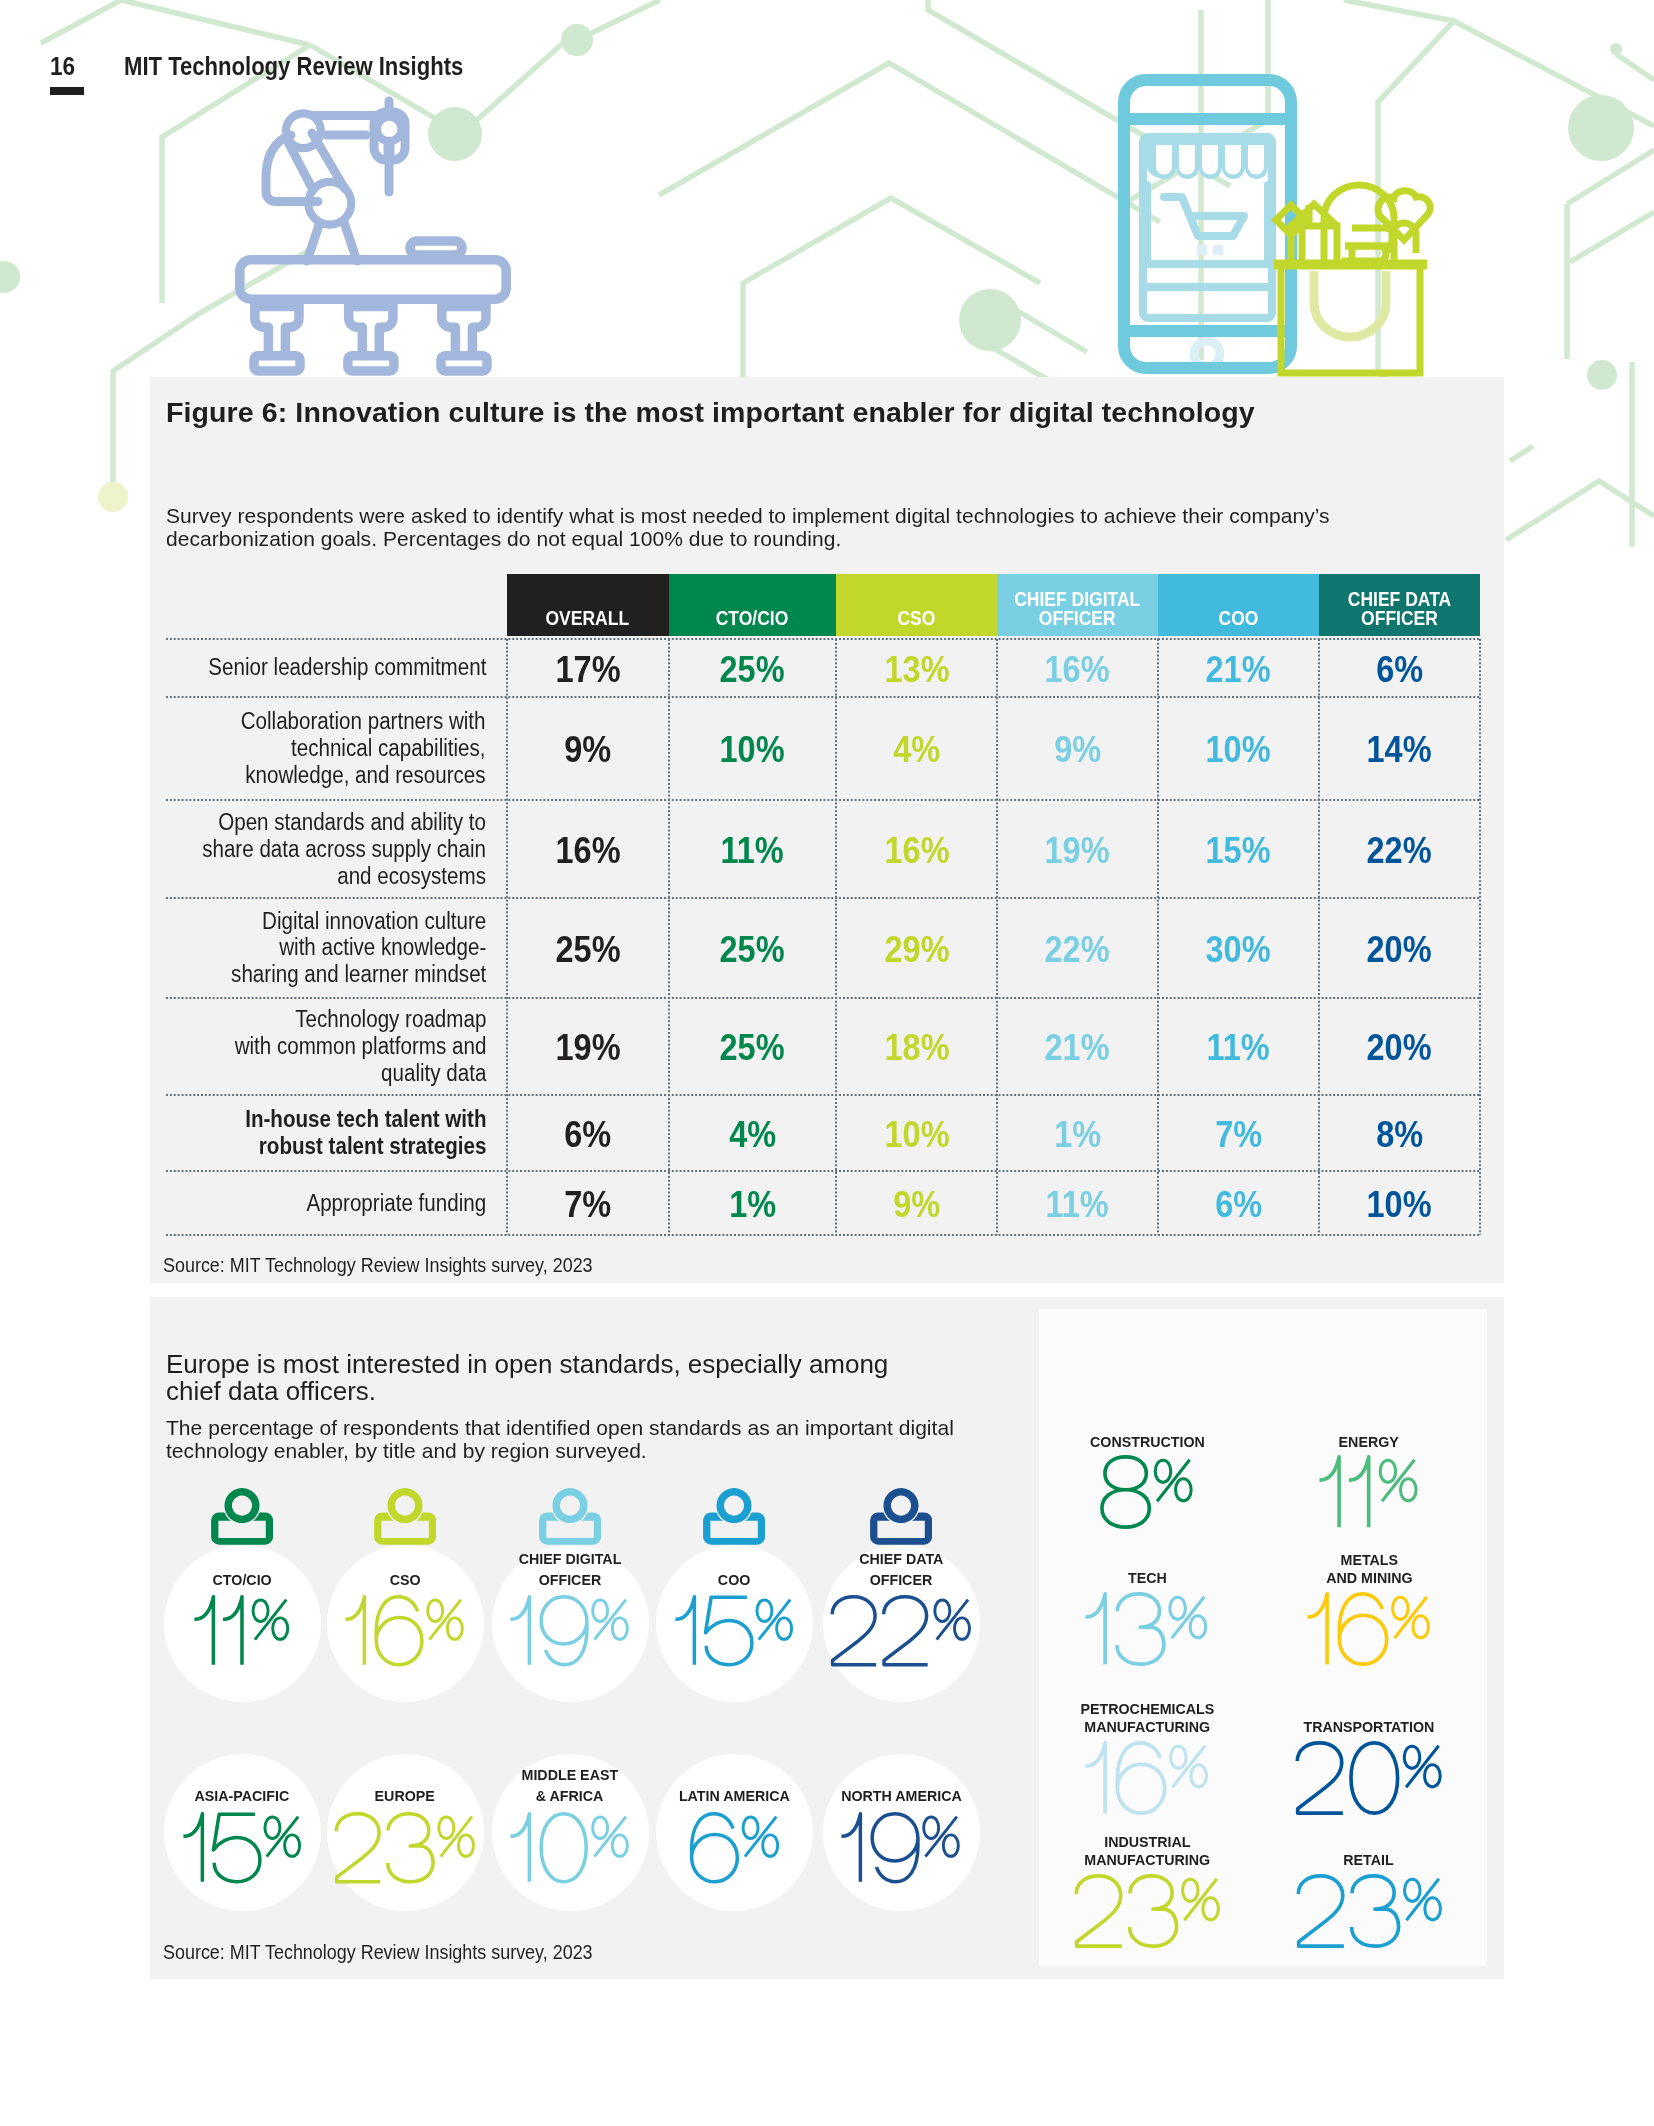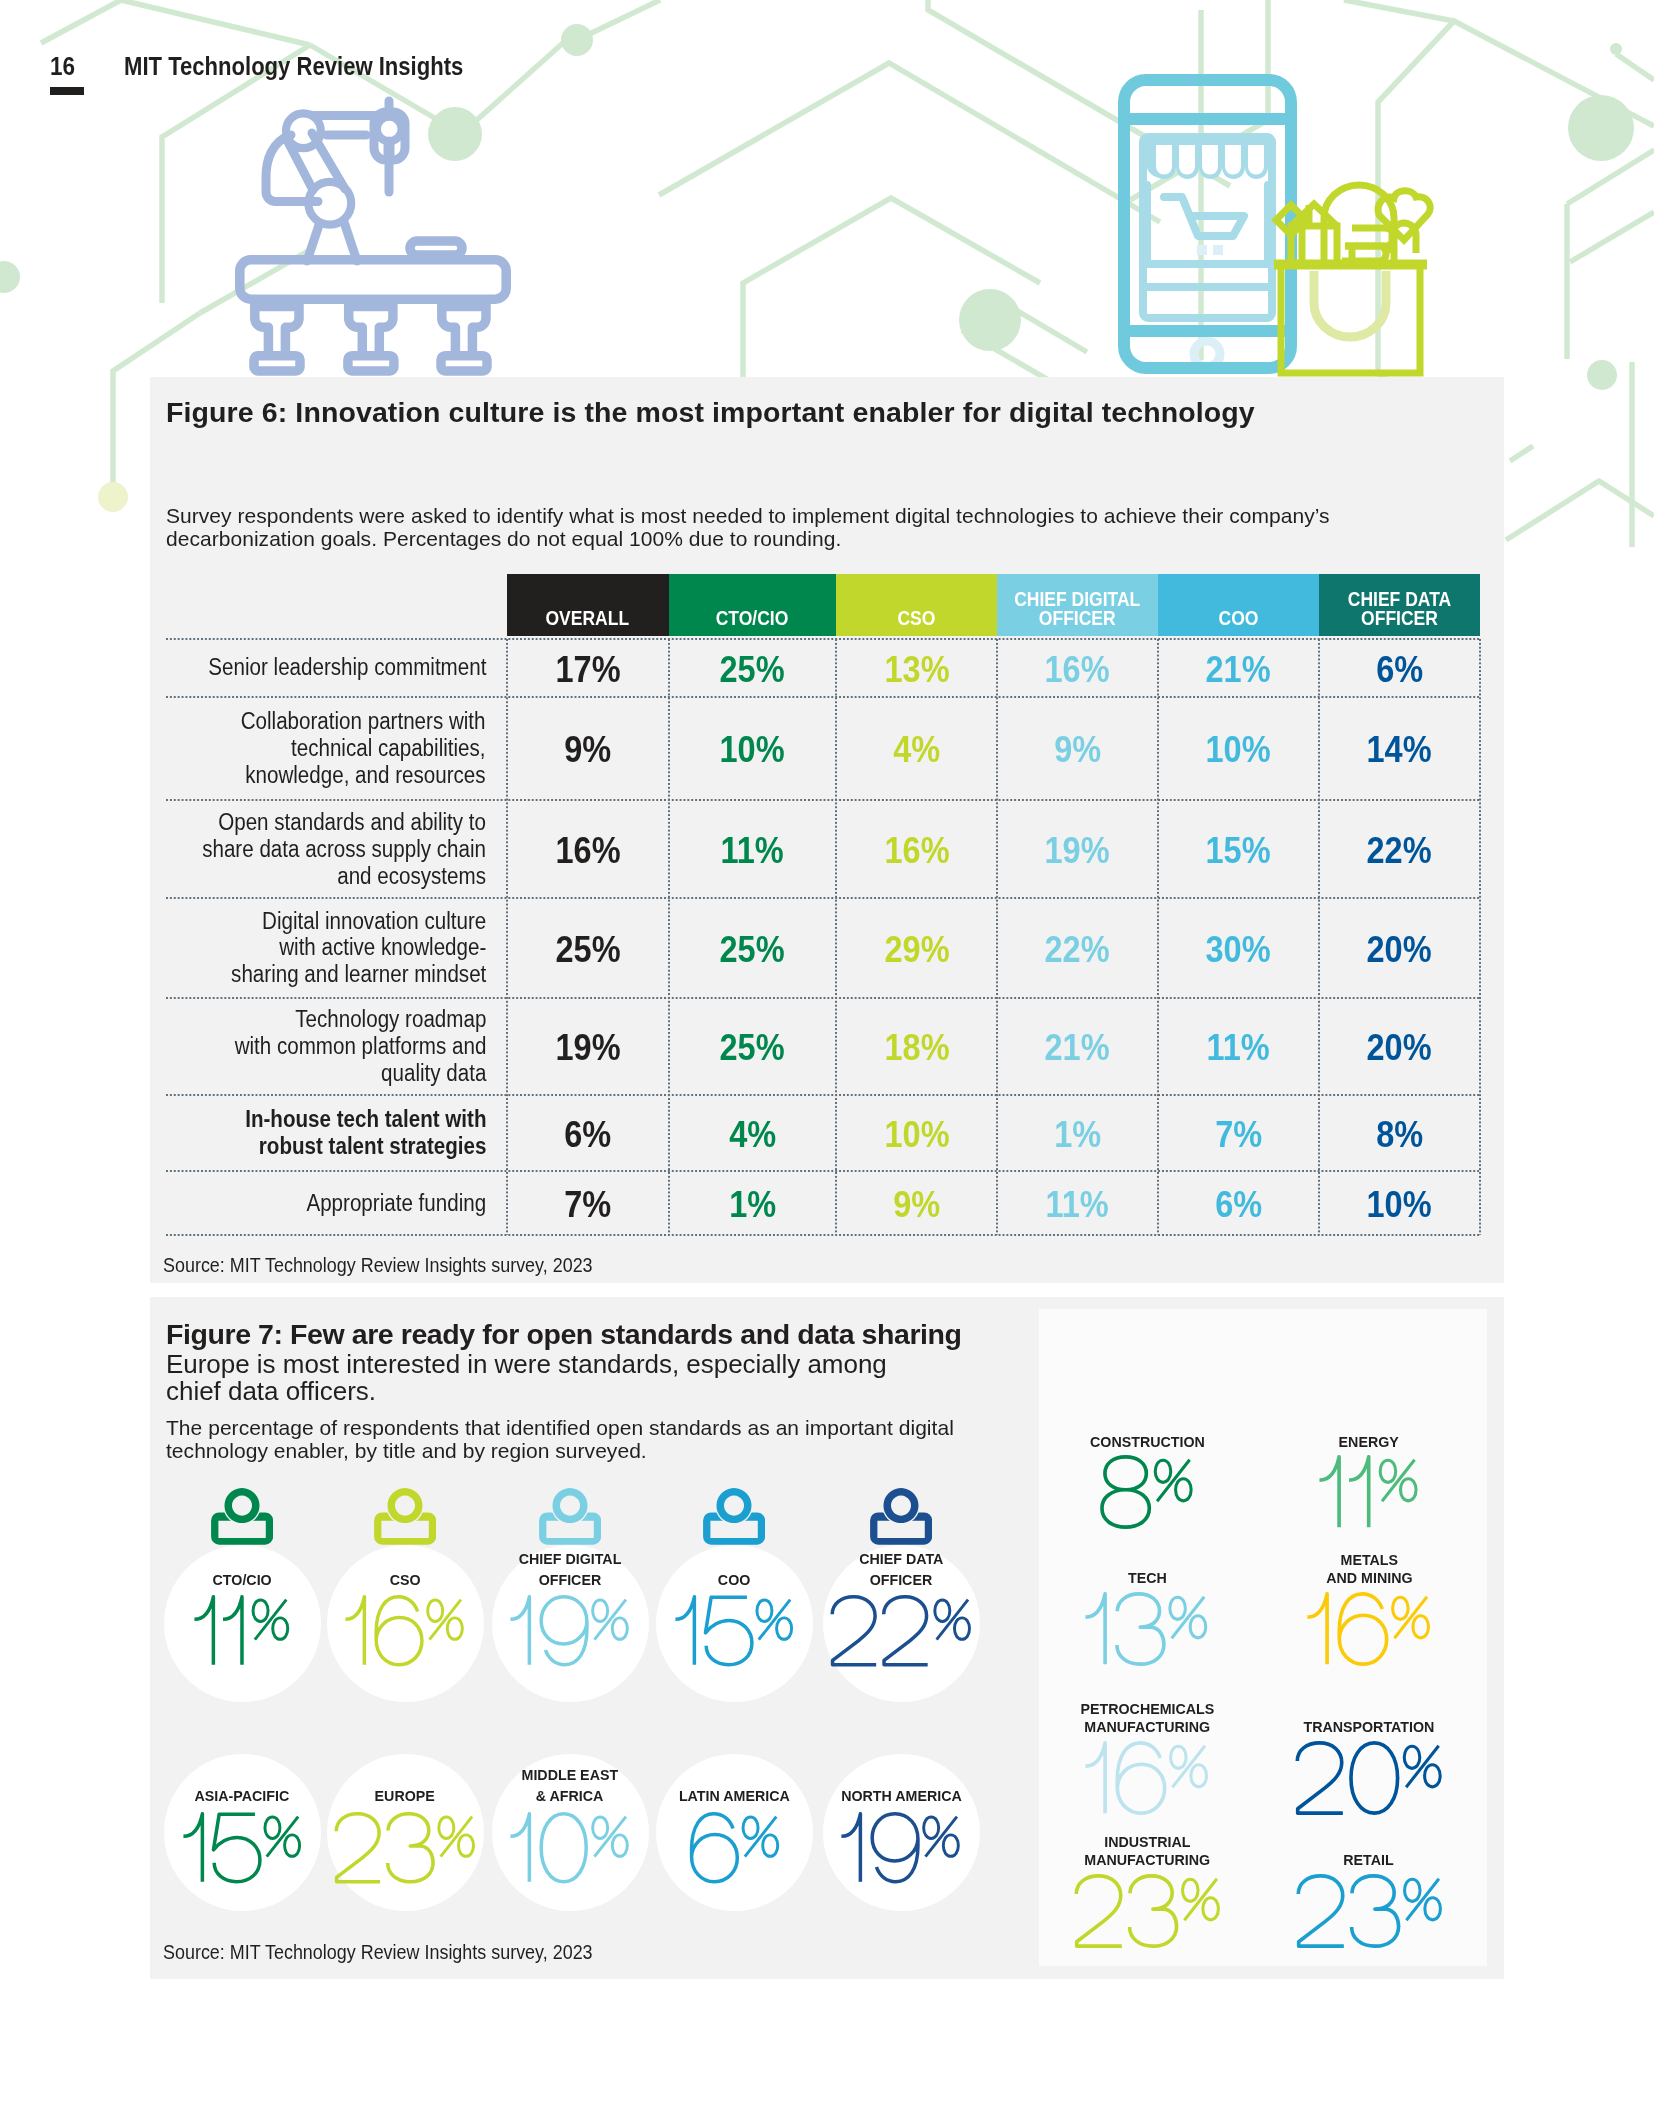--- a/index.html
+++ b/index.html
@@ -401,22 +401,21 @@
     </div>
     <div class="rval" style="left: 1157.7px; top: 1171.1px; width: 161.3px; height: 64.2px; color: rgb(66, 186, 222);">
       <span>6%</span>
     </div>
     <div class="rval" style="left: 1319px; top: 1171.1px; width: 161px; height: 64.2px; color: rgb(0, 85, 154);">
       <span>10%</span>
     </div>
   </div>
 
 <div class="panel" id="panel7">
-  <div class="fig-title" id="f7title" style="position:absolute;left:16px;top:21px;white-space:nowrap;letter-spacing:-0.42px;">Figure 7: Few are ready for open standards and data sharing</div>
-  <div class="fig-sub" style="position:absolute;left:16px;top:54px;width:740px;">Europe is most interested in were standards, especially among chief data officers.</div>
+  <div class="fig-sub" style="position:absolute;left:16px;top:54px;width:740px;">Europe is most interested in open standards, especially among chief data officers.</div>
   <div class="fig-note" style="position:absolute;left:16px;top:120px;width:810px;">The percentage of respondents that identified open standards as an important digital technology enabler, by title and by region surveyed.</div>
   <div class="fig-src" style="position:absolute;left:12.5px;top:645px;white-space:nowrap;"><span>Source: MIT Technology Review Insights survey, 2023</span></div>
   <div class="sidebox" style="left:889px;top:12px;width:448px;height:657px;"></div>
 </div>
 
 <div id="fig7">
     <div class="disc" style="left: 163.5px; top: 1544.5px; width: 157px; height: 157px;"></div>
     <div style="position: absolute; left: 210.9px; top: 1488.4px; width: 62.2px; height: 57.1px;"><svg viewBox="-0.1 -0.1 62.2 57.1" width="62.2" height="57.1">
         <defs>
           <mask id="pm0" maskUnits="userSpaceOnUse" x="-2" y="-2" width="68" height="63">

